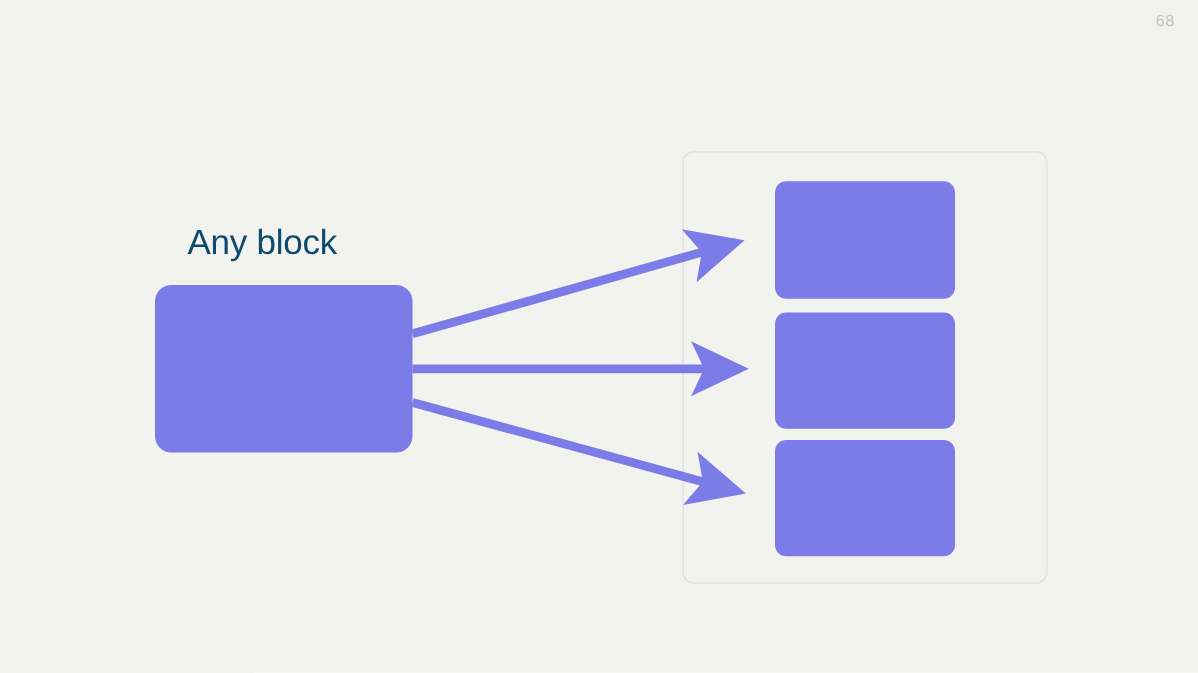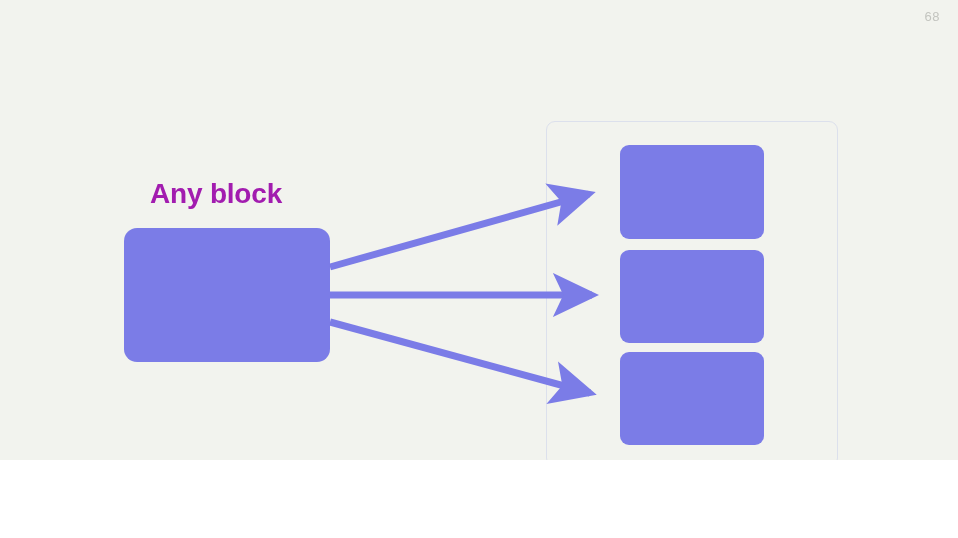--- a/index.html
+++ b/index.html
@@ -8,21 +8,21 @@
   }
   body {
     width: 958px;
     height: 538px;
     overflow: hidden;
     font-family: "Liberation Sans", sans-serif;
   }
   #slide {
     position: relative;
     width: 958px;
-    height: 460px;
+    height: 538px;
     background: #f2f3ee;
     overflow: hidden;
   }
 
   
   #page-number {
     position: absolute;
     top: 9px;
     right: 18px;
     font-size: 13px;
@@ -41,22 +41,22 @@
     color: #202124;
     letter-spacing: -0.3px;
     white-space: nowrap;
     font-family: "Liberation Sans", sans-serif;
   }
   #block-label {
     position: absolute;
     left: 150px;
     top: 178px;
     font-size: 28px;
-    font-weight: 700;
-    color: #a21caf;
+    font-weight: 400;
+    color: #0c4a6e;
     letter-spacing: -0.2px;
     white-space: nowrap;
     font-family: "Liberation Sans", sans-serif;
   }
 
   
   #source-block {
     position: absolute;
     left: 124px;
     top: 228px;

